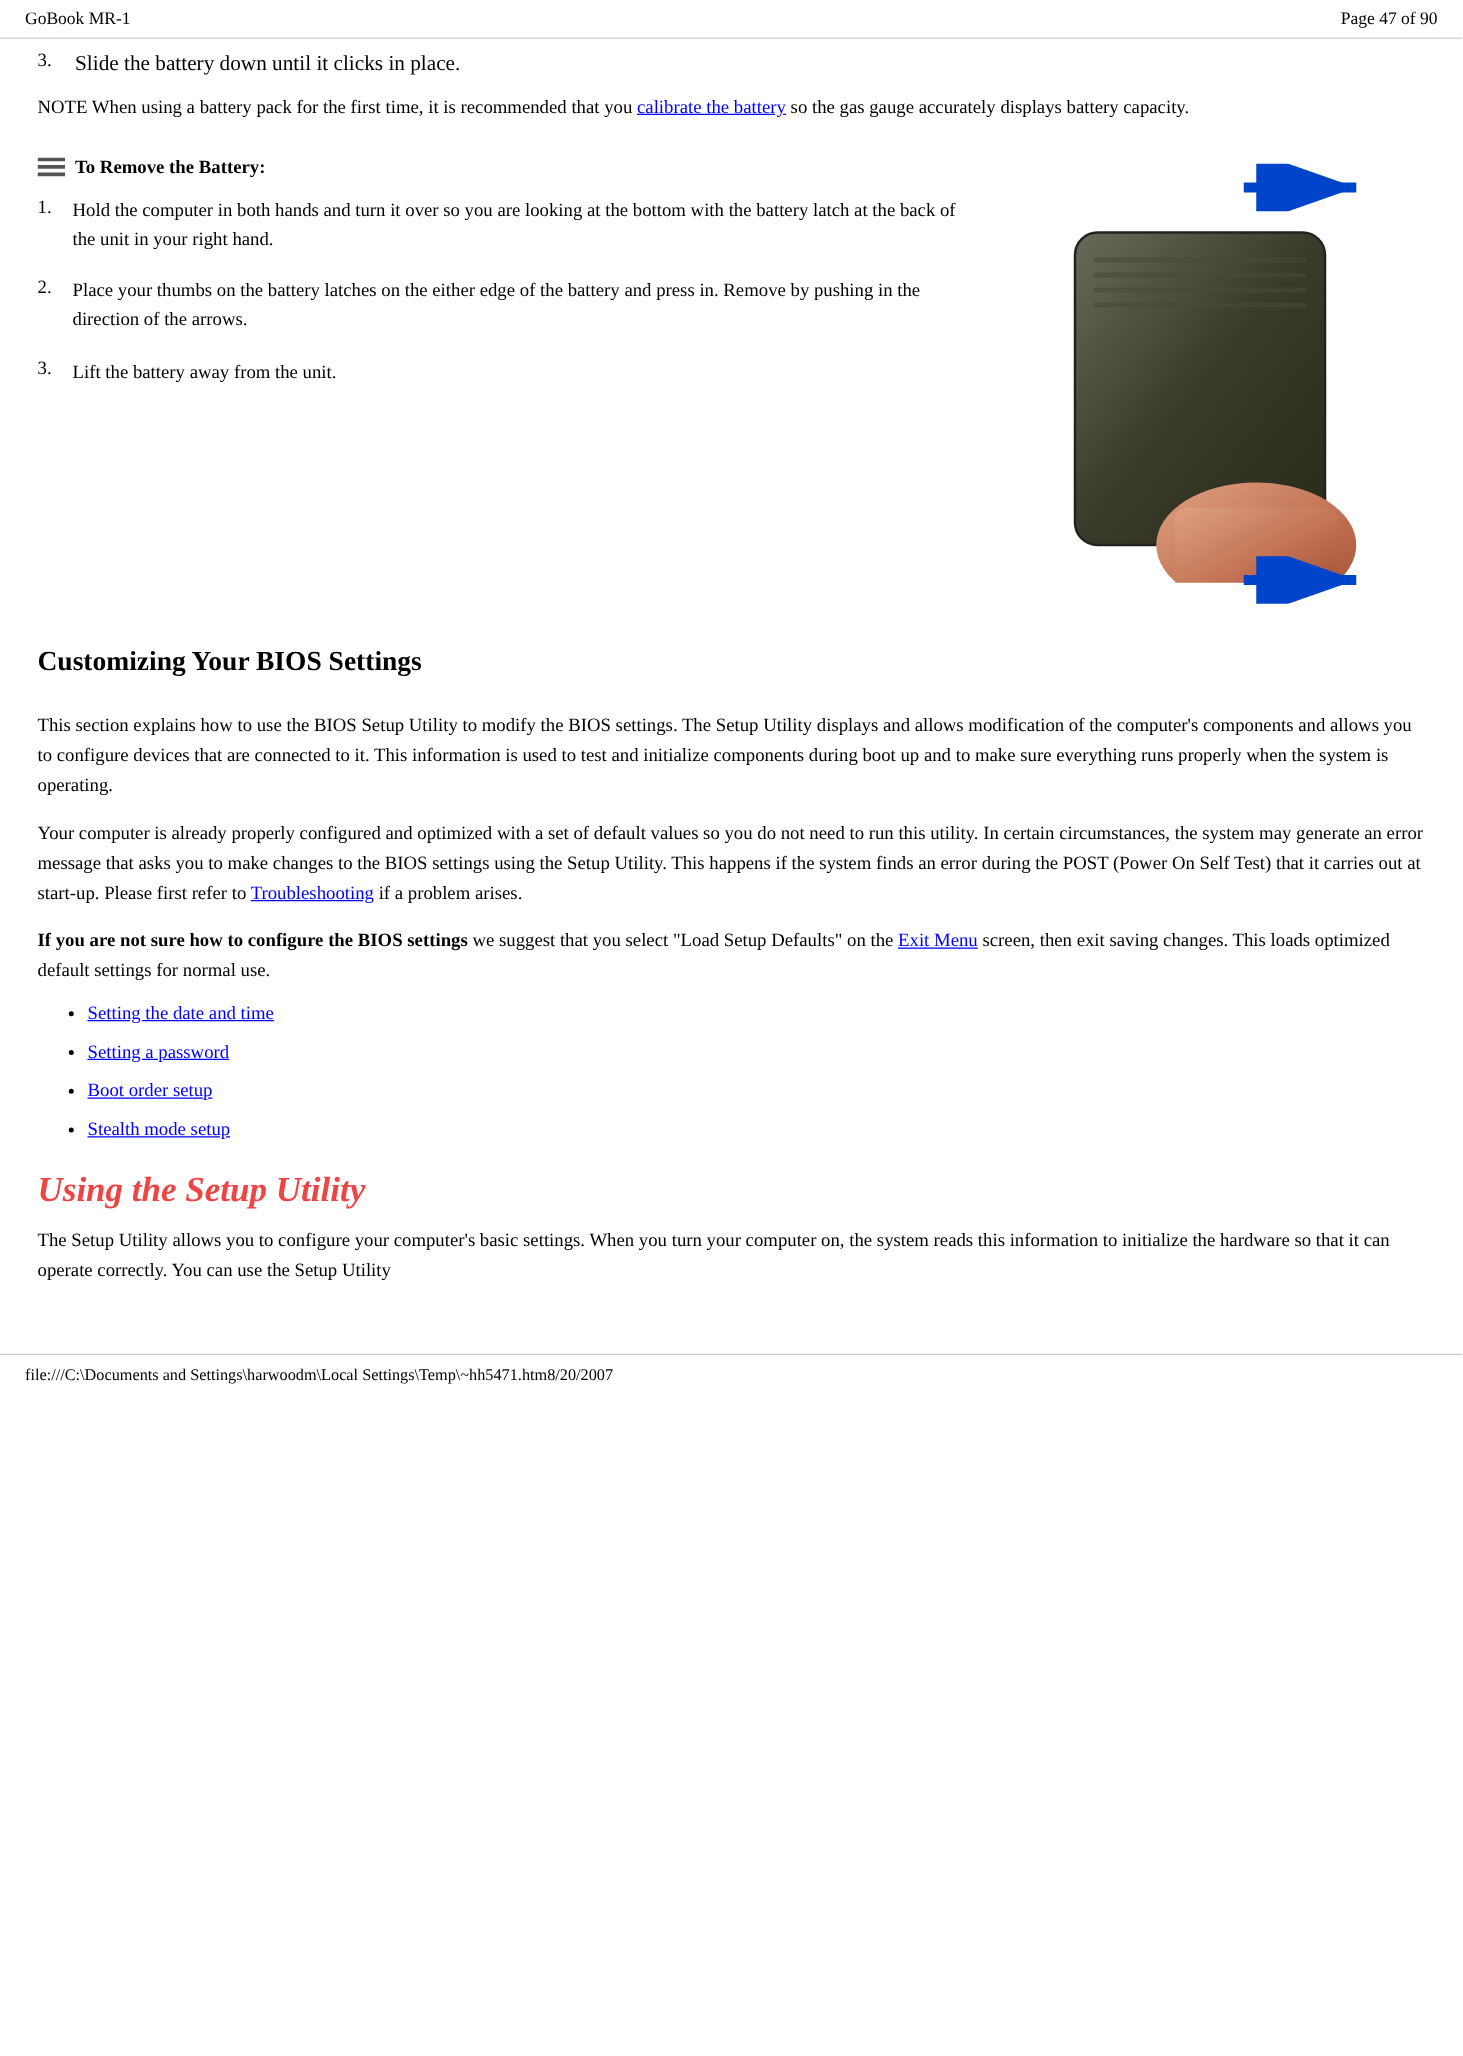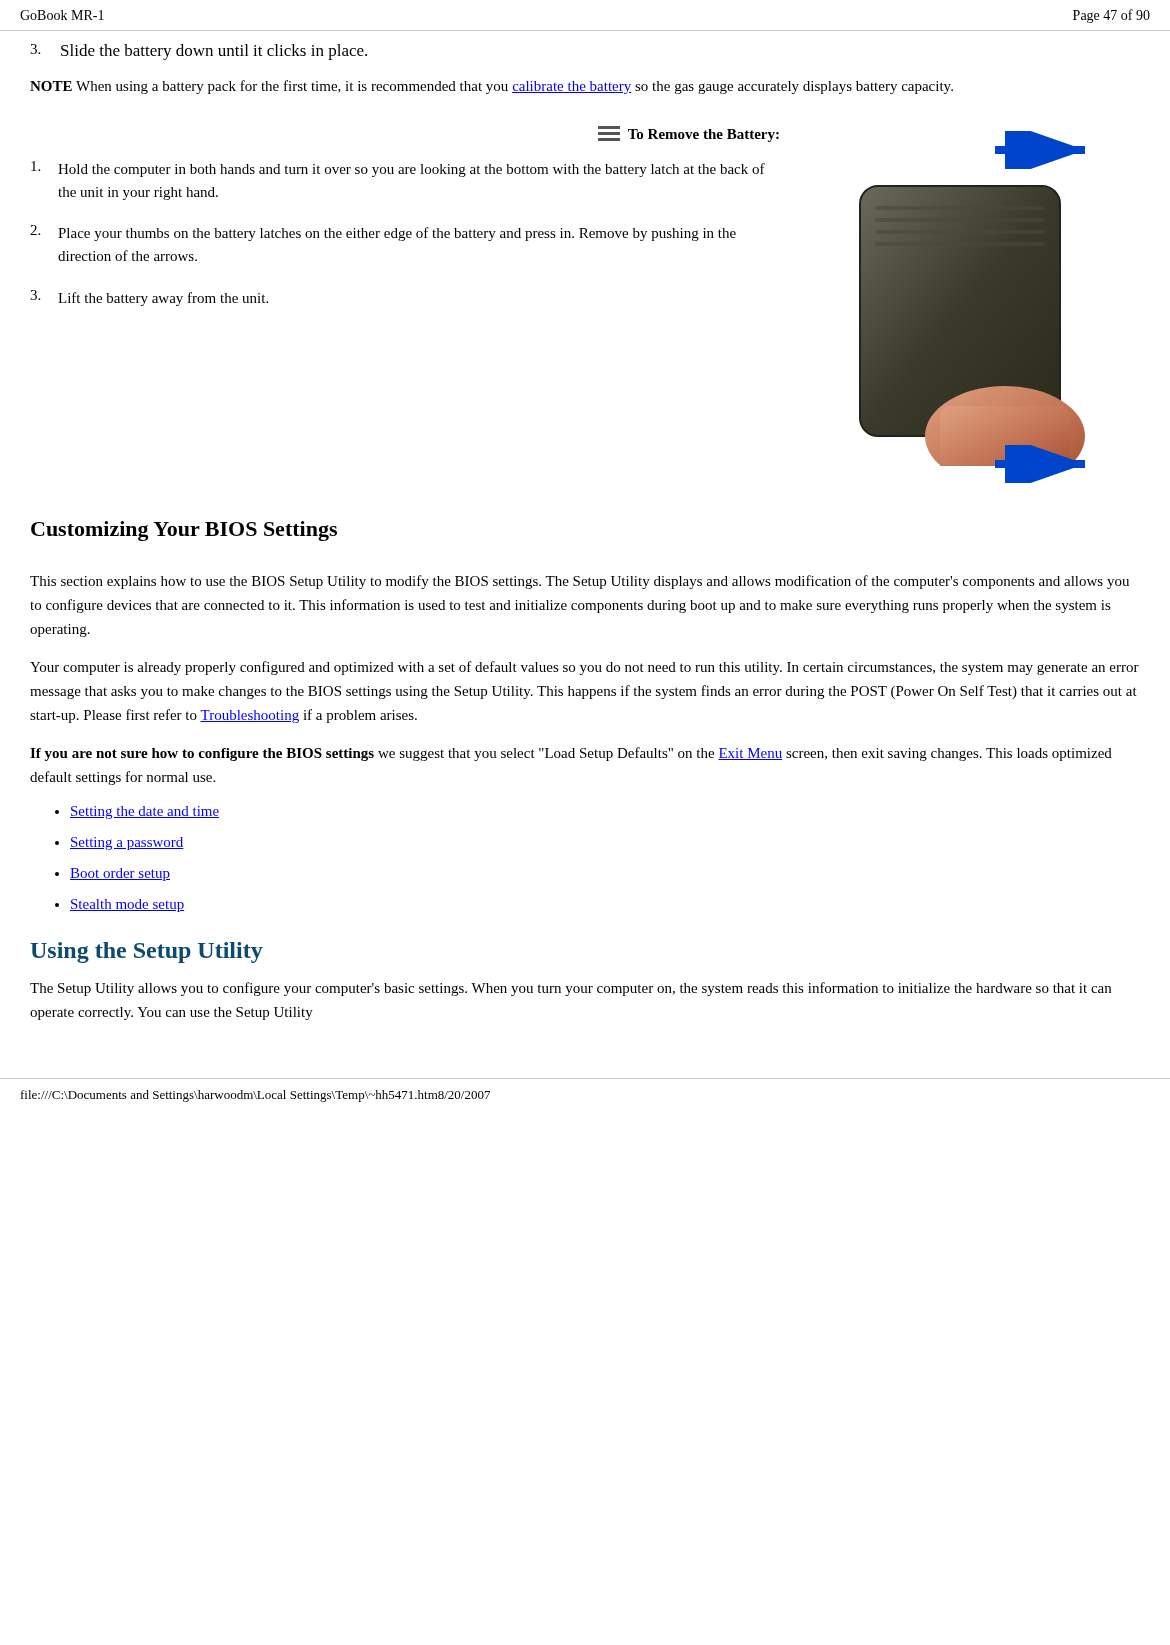--- a/index.html
+++ b/index.html
@@ -32,21 +32,21 @@
     .step-text {
       flex: 1;
       font-size: 17px;
     }
     .note-block {
       margin: 14px 0 18px 0;
       font-size: 15px;
       line-height: 1.5;
     }
     .note-block b {
-      font-weight: bold;
+      font-weight: normal;
     }
     a {
       color: #00f;
       text-decoration: underline;
       cursor: pointer;
     }
     .battery-section {
       display: flex;
       margin: 18px 0 10px 0;
       gap: 20px;
@@ -69,33 +69,33 @@
       display: flex;
       align-items: center;
       justify-content: center;
     }
     .remove-battery-heading {
       display: flex;
       align-items: center;
       gap: 8px;
       margin-bottom: 14px;
       margin-top: 10px;
-      justify-content: flex-end;
     }
     .section-heading {
       font-size: 22px;
       font-weight: bold;
       margin: 20px 0 27px 0;
       color: #000;
     }
     .section-heading-h1 {
-      font-size: 24px;
+      font-size: 28px;
       font-weight: bold;
       margin: 24px 0 12px 0;
-      color: #0c4a6e;
+      color: #ef4444;
+      font-style: italic;
     }
     .body-para {
       font-size: 15px;
       line-height: 1.6;
       margin-bottom: 14px;
     }
     .bullet-list {
       list-style: disc;
       margin-left: 40px;
       margin-bottom: 10px;

